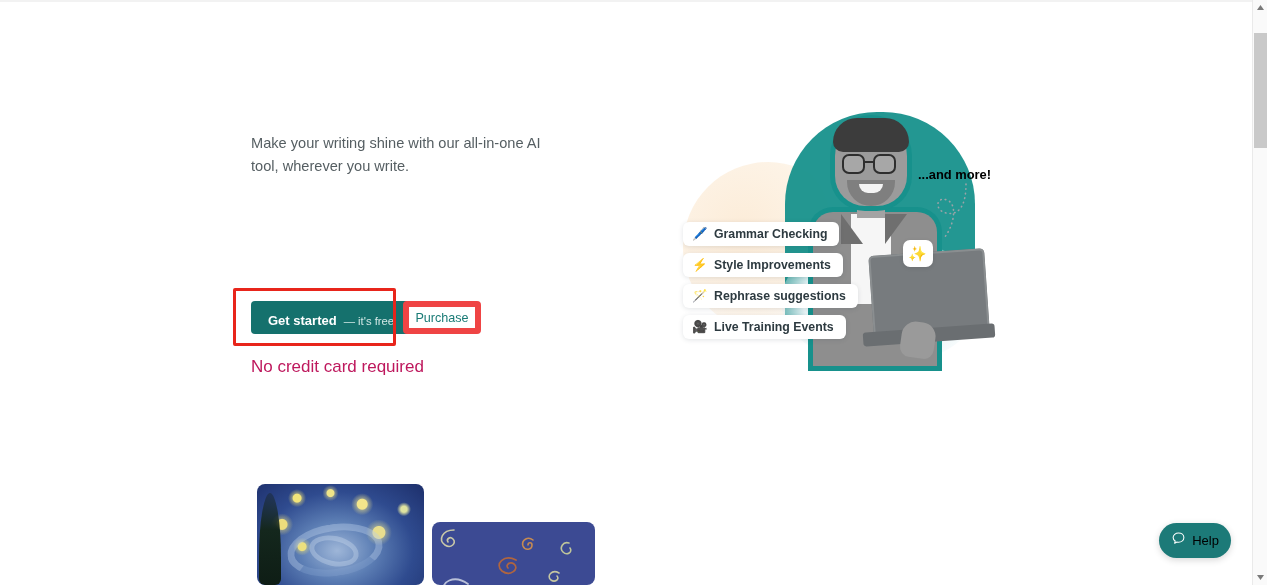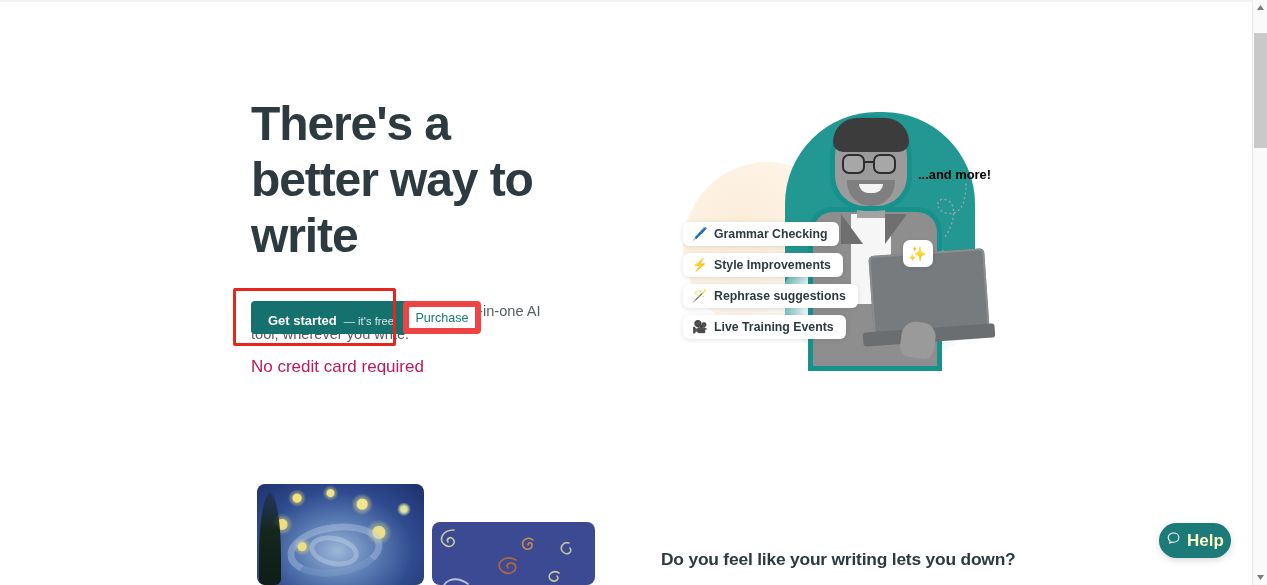--- a/index.html
+++ b/index.html
@@ -445,24 +445,23 @@
     background: #1c7a78;
     border-radius: 18px;
     display: flex;
     align-items: center;
     justify-content: center;
     gap: 6px;
     cursor: pointer;
     box-shadow: 0 2px 7px rgba(0,0,0,0.16);
   }
   .help-label {
-    font-size: 17px;
-    color: #fef9c3;
-    white-space: nowrap;
-    font-weight: bold;
+    font-size: 13px;
+    color: #000000;
+    white-space: nowrap;
   }
 
   
   .scrollbar {
     position: absolute;
     right: 0; top: 0;
     width: 15px; height: 585px;
     background: #fafafa;
     border-left: 1px solid #eaeaea;
   }
@@ -492,21 +491,20 @@
 </head>
 <body>
 
 <div class="page">
   <div class="viewport">
 
     <div class="top-hairline"></div>
 
 
     <div class="hero-left">
-      <h1 class="hero-title">There's a better way to write</h1>
       <p class="hero-sub">Make your writing shine with our all-in-one AI tool, wherever you write.</p>
 
       <div class="cta-row">
         <button class="btn-getstarted">
           <span class="lead">Get started</span>
           <span class="free">— it's free</span>
         </button>
         <button class="btn-purchase">Purchase</button>
         <div class="cta-annot"></div>
       </div>
@@ -574,21 +572,20 @@
       <svg class="doodle-svg" width="163" height="63" viewBox="0 0 163 63">
         <path d="M22 8 C10 8 6 18 13 23 C19 27 25 21 21 17 C18 14 14 17 16 20" fill="none" stroke="#c9c8a8" stroke-width="1.6" stroke-linecap="round"></path>
         <path d="M101 18 C96 14 89 18 91 24 C93 29 100 28 100 23 C100 20 96 20 96 23" fill="none" stroke="#c58a52" stroke-width="1.6" stroke-linecap="round"></path>
         <path d="M137 21 C131 19 127 26 131 30 C135 34 141 30 138 26" fill="none" stroke="#bfc59a" stroke-width="1.6" stroke-linecap="round"></path>
         <path d="M84 38 C72 32 62 42 70 49 C78 55 88 47 82 42 C78 39 73 43 76 46" fill="none" stroke="#b0653f" stroke-width="1.7" stroke-linecap="round"></path>
         <path d="M127 51 C120 47 114 54 119 58 C123 61 128 57 125 54" fill="none" stroke="#c6c7a2" stroke-width="1.6" stroke-linecap="round"></path>
         <path d="M36 62 C22 52 8 60 12 70" fill="none" stroke="#b9c0d8" stroke-width="1.8" stroke-linecap="round"></path>
       </svg>
     </div>
 
-    <div class="lower-heading">Do you feel like your writing lets you down?</div>
 
     <div class="help-widget">
       <span>
         <svg width="15" height="15" viewBox="0 0 24 24" aria-hidden="true">
           <path d="M12 3.2c-4.8 0-8.6 3.2-8.6 7.2 0 2.3 1.3 4.4 3.3 5.7l-.9 3.5 3.8-2a10.4 10.4 0 0 0 2.4.3c4.8 0 8.6-3.2 8.6-7.5S16.8 3.2 12 3.2z" fill="none" stroke="#ffffff" stroke-width="1.7" stroke-linejoin="round"></path>
         </svg>
       </span>
       <span class="help-label">Help</span>
     </div>
 

